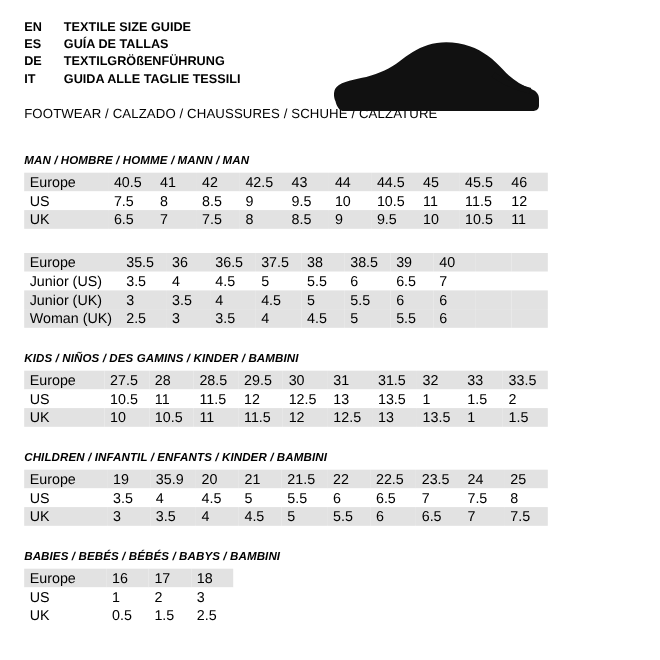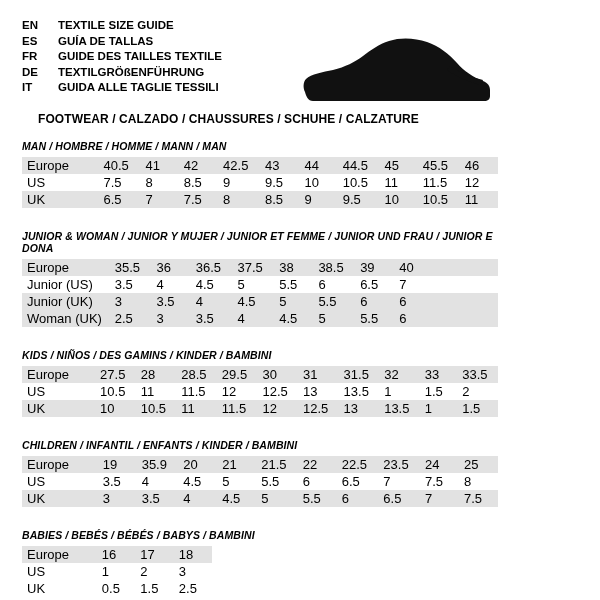--- a/index.html
+++ b/index.html
@@ -37,24 +37,23 @@
   .shoe-wrap {
     position: absolute;
     right: 6px;
     top: 18px;
     width: 195px;
     height: 72px;
   }
 
   .footwear-title {
     font-size: 12px;
-    font-weight: bold;
+    font-weight: normal;
     letter-spacing: .1px;
     margin-top: 16px;
-    margin-left: 16px;
   }
 
   
   .section { margin-top: 22px; }
   .section-title {
     font-size: 10.5px;
     font-weight: bold;
     margin-bottom: 5px;
     letter-spacing: .1px;
     font-style: italic;
@@ -86,24 +85,20 @@
       <tbody>
         <tr>
           <td class="lang-code">EN</td>
           <td>TEXTILE SIZE GUIDE</td>
         </tr>
         <tr>
           <td class="lang-code">ES</td>
           <td>GUÍA DE TALLAS</td>
         </tr>
         <tr>
-          <td class="lang-code">FR</td>
-          <td>GUIDE DES TAILLES TEXTILE</td>
-        </tr>
-        <tr>
           <td class="lang-code">DE</td>
           <td>TEXTILGRÖßENFÜHRUNG</td>
         </tr>
         <tr>
           <td class="lang-code">IT</td>
           <td>GUIDA ALLE TAGLIE TESSILI</td>
         </tr>
       </tbody>
     </table>
 
@@ -163,21 +158,20 @@
         <td class="cell">9.5</td>
         <td class="cell">10</td>
         <td class="cell">10.5</td>
         <td class="cell">11</td>
       </tr>
     </tbody>
       </table>
   </div>
 
   <div class="section">
-    <div class="section-title">JUNIOR &amp; WOMAN / JUNIOR Y MUJER / JUNIOR ET FEMME / JUNIOR UND FRAU / JUNIOR E DONA</div>
     <table class="sizes">
         <tbody>
       <tr class="shaded">
         <td class="rowlabel">Europe</td>
         <td class="cell">35.5</td>
         <td class="cell">36</td>
         <td class="cell">36.5</td>
         <td class="cell">37.5</td>
         <td class="cell">38</td>
         <td class="cell">38.5</td>

